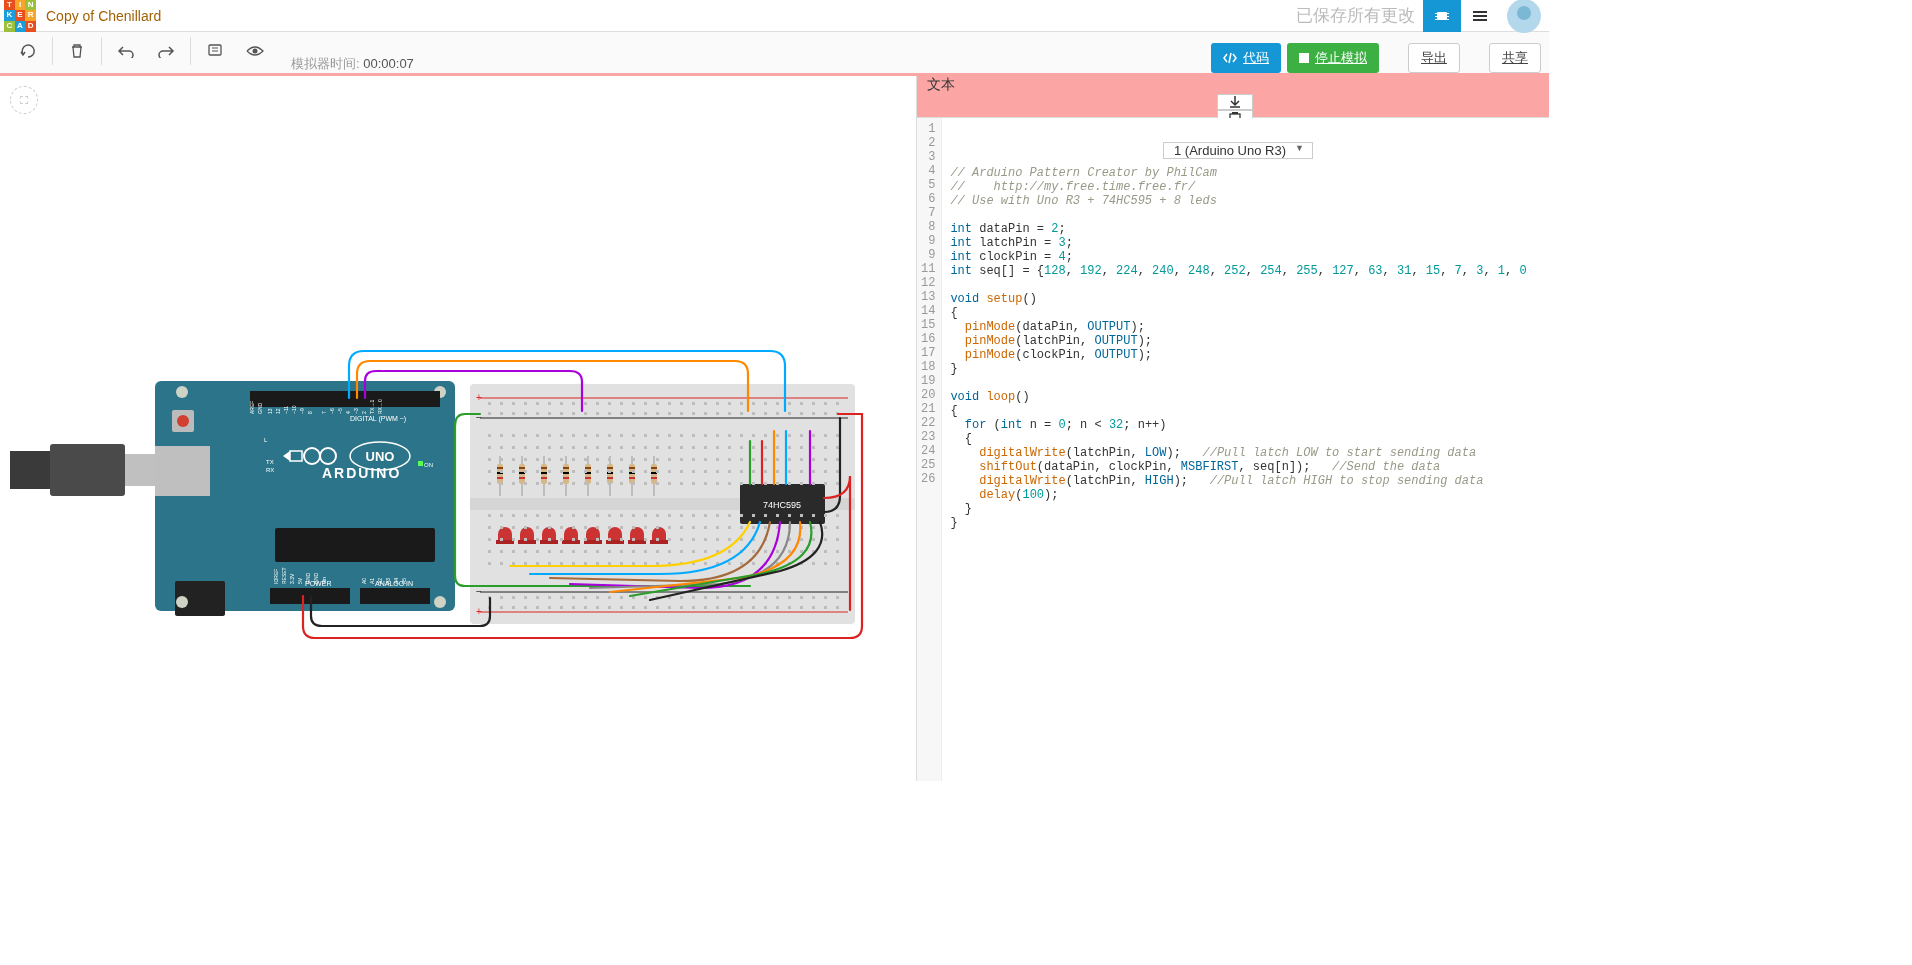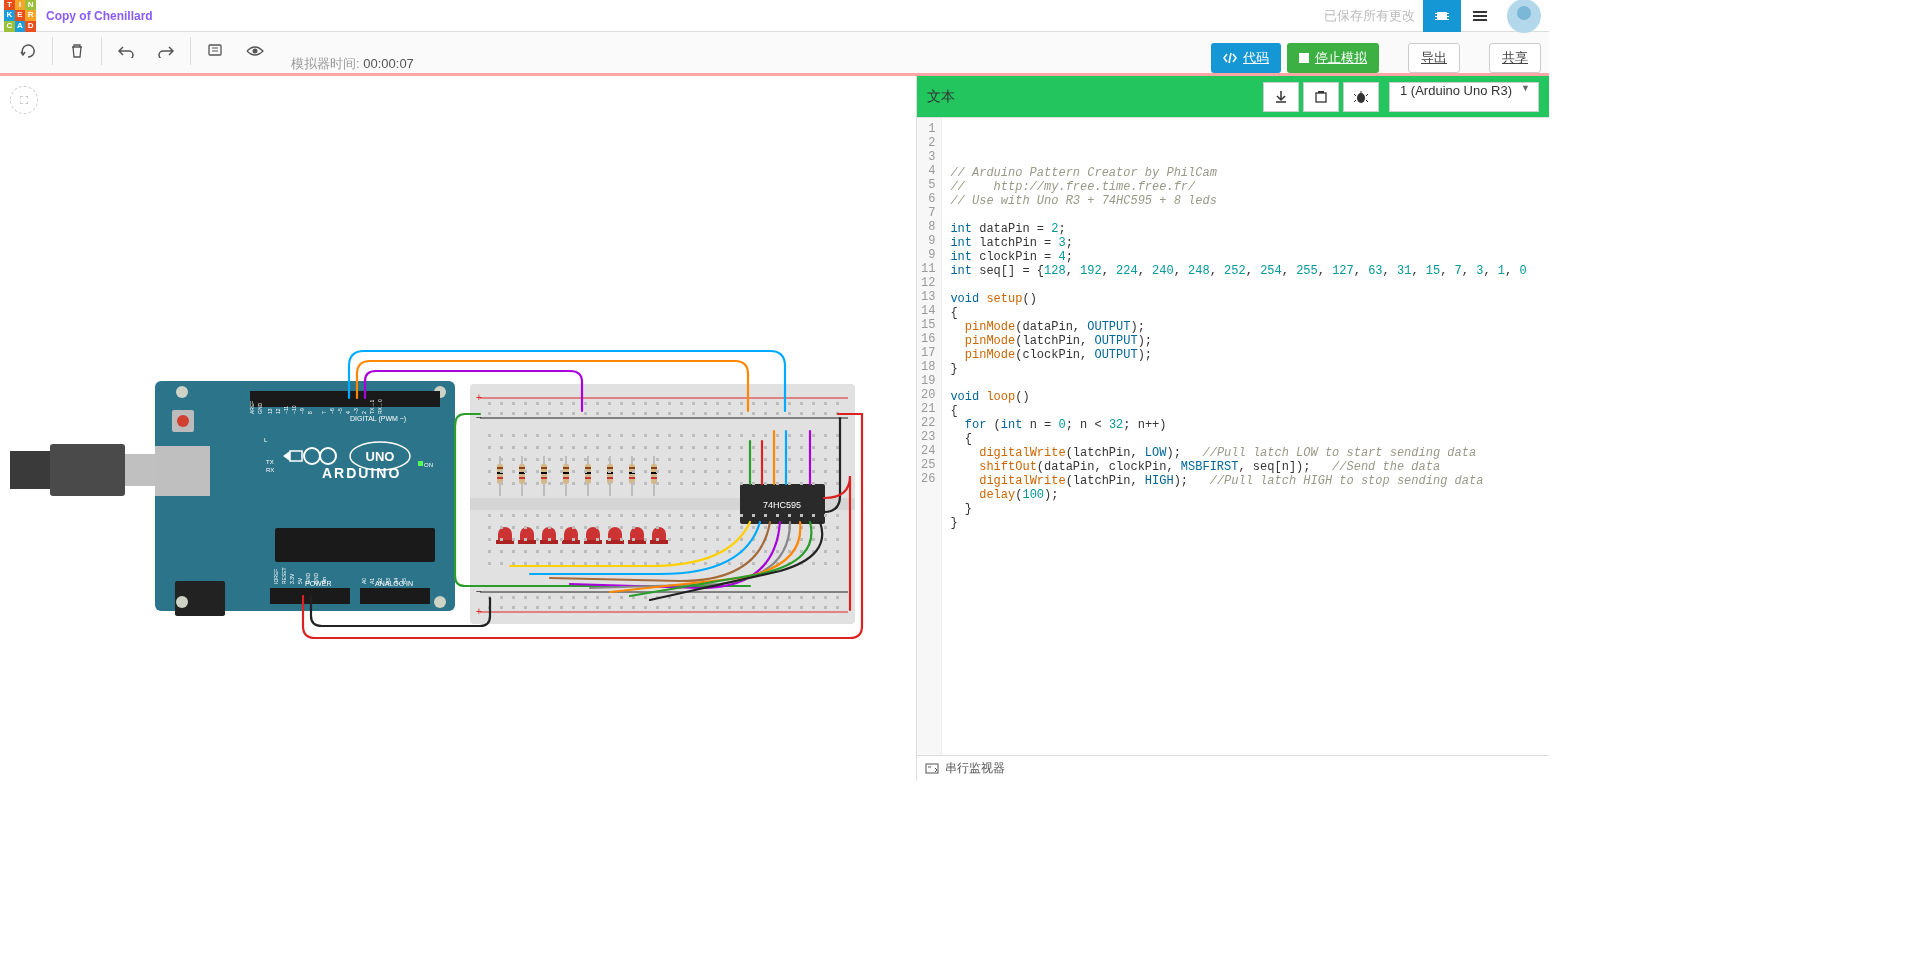--- a/index.html
+++ b/index.html
@@ -2,23 +2,23 @@
 <html><head>
 <meta charset="utf-8">
 <style>
 * { box-sizing: border-box; margin: 0; padding: 0; }
 body { font-family: Arial, "Microsoft YaHei", sans-serif; font-size: 13px; color: #333; background: #fff; overflow: hidden; width: 1549px; height: 781px; }
 
 
 .topbar { height: 32px; display: flex; align-items: center; border-bottom: 1px solid #ddd; }
 .logo { width: 32px; height: 32px; display: grid; grid-template-columns: repeat(3,1fr); grid-template-rows: repeat(3,1fr); margin-left: 4px; margin-right: 10px; }
 .logo div { font-size: 8px; font-weight: bold; color: #fff; text-align: center; line-height: 10px; }
-.project-title { font-size: 12px; font-weight: bold; color: #8b5cf6; flex: 0 0 auto; }
+.project-title { font-size: 14px; font-weight: normal; color: #a16207; flex: 0 0 auto; }
 .topbar-spacer { flex: 1; }
-.saved-text { color: #bbb; font-size: 13px; margin-right: 8px; }
+.saved-text { color: #bbb; font-size: 17px; margin-right: 8px; }
 .topbar-btn { width: 38px; height: 32px; display: flex; align-items: center; justify-content: center; }
 .topbar-btn.blue { background: #1597d5; color: #fff; }
 .list-icon { display: flex; flex-direction: column; gap: 2px; }
 .list-icon span { width: 14px; height: 2px; background: #333; }
 .avatar { width: 34px; height: 34px; border-radius: 50%; background: #b3d8eb; margin: 0 8px; display: flex; align-items: center; justify-content: center; }
 .avatar-inner { width: 14px; height: 14px; border-radius: 50%; background: #7ab8d6; position: relative; top: -3px; }
 
 
 .toolbar { height: 44px; display: flex; align-items: flex-end; padding: 0 8px; border-bottom: 3px solid #fca5a5; background: #fafafa; }
 .tool-group { display: flex; align-items: center; }
@@ -33,21 +33,21 @@
 .btn-plain { background: #fff; border: 1px solid #ccc; color: #444; margin-left: 29px; }
 .btn-green .sq { width: 10px; height: 10px; background: #fff; }
 
 
 .main { display: flex; height: calc(100% - 76px); }
 .canvas { flex: 0 0 916px; position: relative; background: #fff; }
 .fit-btn { position: absolute; top: 10px; left: 10px; width: 28px; height: 28px; border: 1px dashed #ccc; border-radius: 50%; display: flex; align-items: center; justify-content: center; font-size: 11px; color: #aaa; }
 
 
 .code-panel { flex: 1; display: flex; flex-direction: column; border-left: 1px solid #ddd; }
-.code-header { height: 42px; display: flex; align-items: center; padding: 0 10px; border-bottom: 1px solid #ddd; background: #22c55e; }
+.code-header { height: 42px; display: flex; align-items: center; padding: 0 10px; border-bottom: 1px solid #ddd; background: #fca5a5; flex-direction: column; }
 .code-header .label { font-size: 14px; margin-right: auto; }
 .icon-btn { width: 36px; height: 30px; border: 1px solid #ccc; background: #fff; margin-left: 4px; display: flex; align-items: center; justify-content: center; cursor: pointer; }
 .board-select { height: 30px; border: 1px solid #ccc; margin-left: 10px; padding: 0 24px 0 10px; background: #fff; display: flex; position: relative; min-width: 150px; }
 .board-select::after { content: "▼"; position: absolute; right: 8px; font-size: 9px; color: #666; }
 
 .editor { flex: 1; overflow: auto; background: #fff; font-family: "Courier New", monospace; font-size: 12px; line-height: 14px; display: flex; }
 .gutter { background: #f7f7f7; color: #999; text-align: right; padding: 4px 6px 4px 4px; border-right: 1px solid #eee; user-select: none; }
 .gutter div { height: 14px; }
 .code-lines { padding: 4px 8px; white-space: pre; margin-top: 44px; }
 .code-lines div { height: 14px; }
@@ -839,22 +839,14 @@
           <div>20</div>
           <div>21</div>
           <div>22</div>
           <div>23</div>
           <div>24</div>
           <div>25</div>
           <div>26</div>
         </div>
       <div class="code-lines" id="codelines"><div class="com">// Arduino Pattern Creator by PhilCam</div><div class="com">//    http://my.free.time.free.fr/</div><div class="com">// Use with Uno R3 + 74HC595 + 8 leds</div><div>&nbsp;</div><div><span class="ty">int</span><span> dataPin = </span><span class="num">2</span><span>;</span></div><div><span class="ty">int</span><span> latchPin = </span><span class="num">3</span><span>;</span></div><div><span class="ty">int</span><span> clockPin = </span><span class="num">4</span><span>;</span></div><div><span class="ty">int</span><span> seq[] = {</span><span class="num">128</span><span>, </span><span class="num">192</span><span>, </span><span class="num">224</span><span>, </span><span class="num">240</span><span>, </span><span class="num">248</span><span>, </span><span class="num">252</span><span>, </span><span class="num">254</span><span>, </span><span class="num">255</span><span>, </span><span class="num">127</span><span>, </span><span class="num">63</span><span>, </span><span class="num">31</span><span>, </span><span class="num">15</span><span>, </span><span class="num">7</span><span>, </span><span class="num">3</span><span>, </span><span class="num">1</span><span>, </span><span class="num">0</span></div><div>&nbsp;</div><div><span class="ty">void</span><span> </span><span class="fn">setup</span><span>()</span></div><div>{</div><div><span>  </span><span class="fn">pinMode</span><span>(dataPin, </span><span class="str">OUTPUT</span><span>);</span></div><div><span>  </span><span class="fn">pinMode</span><span>(latchPin, </span><span class="str">OUTPUT</span><span>);</span></div><div><span>  </span><span class="fn">pinMode</span><span>(clockPin, </span><span class="str">OUTPUT</span><span>);</span></div><div>}</div><div>&nbsp;</div><div><span class="ty">void</span><span> </span><span class="fn">loop</span><span>()</span></div><div>{</div><div><span>  </span><span class="kw">for</span><span> (</span><span class="ty">int</span><span> n = </span><span class="num">0</span><span>; n &lt; </span><span class="num">32</span><span>; n++)</span></div><div>  {</div><div><span>    </span><span class="fn">digitalWrite</span><span>(latchPin, </span><span class="str">LOW</span><span>);   </span><span class="com">//Pull latch LOW to start sending data</span></div><div><span>    </span><span class="fn">shiftOut</span><span>(dataPin, clockPin, </span><span class="str">MSBFIRST</span><span>, seq[n]);   </span><span class="com">//Send the data</span></div><div><span>    </span><span class="fn">digitalWrite</span><span>(latchPin, </span><span class="str">HIGH</span><span>);   </span><span class="com">//Pull latch HIGH to stop sending data</span></div><div><span>    </span><span class="fn">delay</span><span>(</span><span class="num">100</span><span>);</span></div><div>  }</div><div>}</div></div>
     </div>
-    <div class="serial-bar">
-      <svg width="14" height="12" viewBox="0 0 14 12">
-          <rect x="1" y="1" width="12" height="9" fill="none" stroke="#555"></rect>
-          <line x1="3" y1="4" x2="6" y2="4" stroke="#555"></line>
-          <path d="M10 5l2 2-2 2" fill="none" stroke="#555"></path>
-        </svg>
-      <span>串行监视器</span>
-    </div>
   </div>
 </div>
 
 </body></html>

